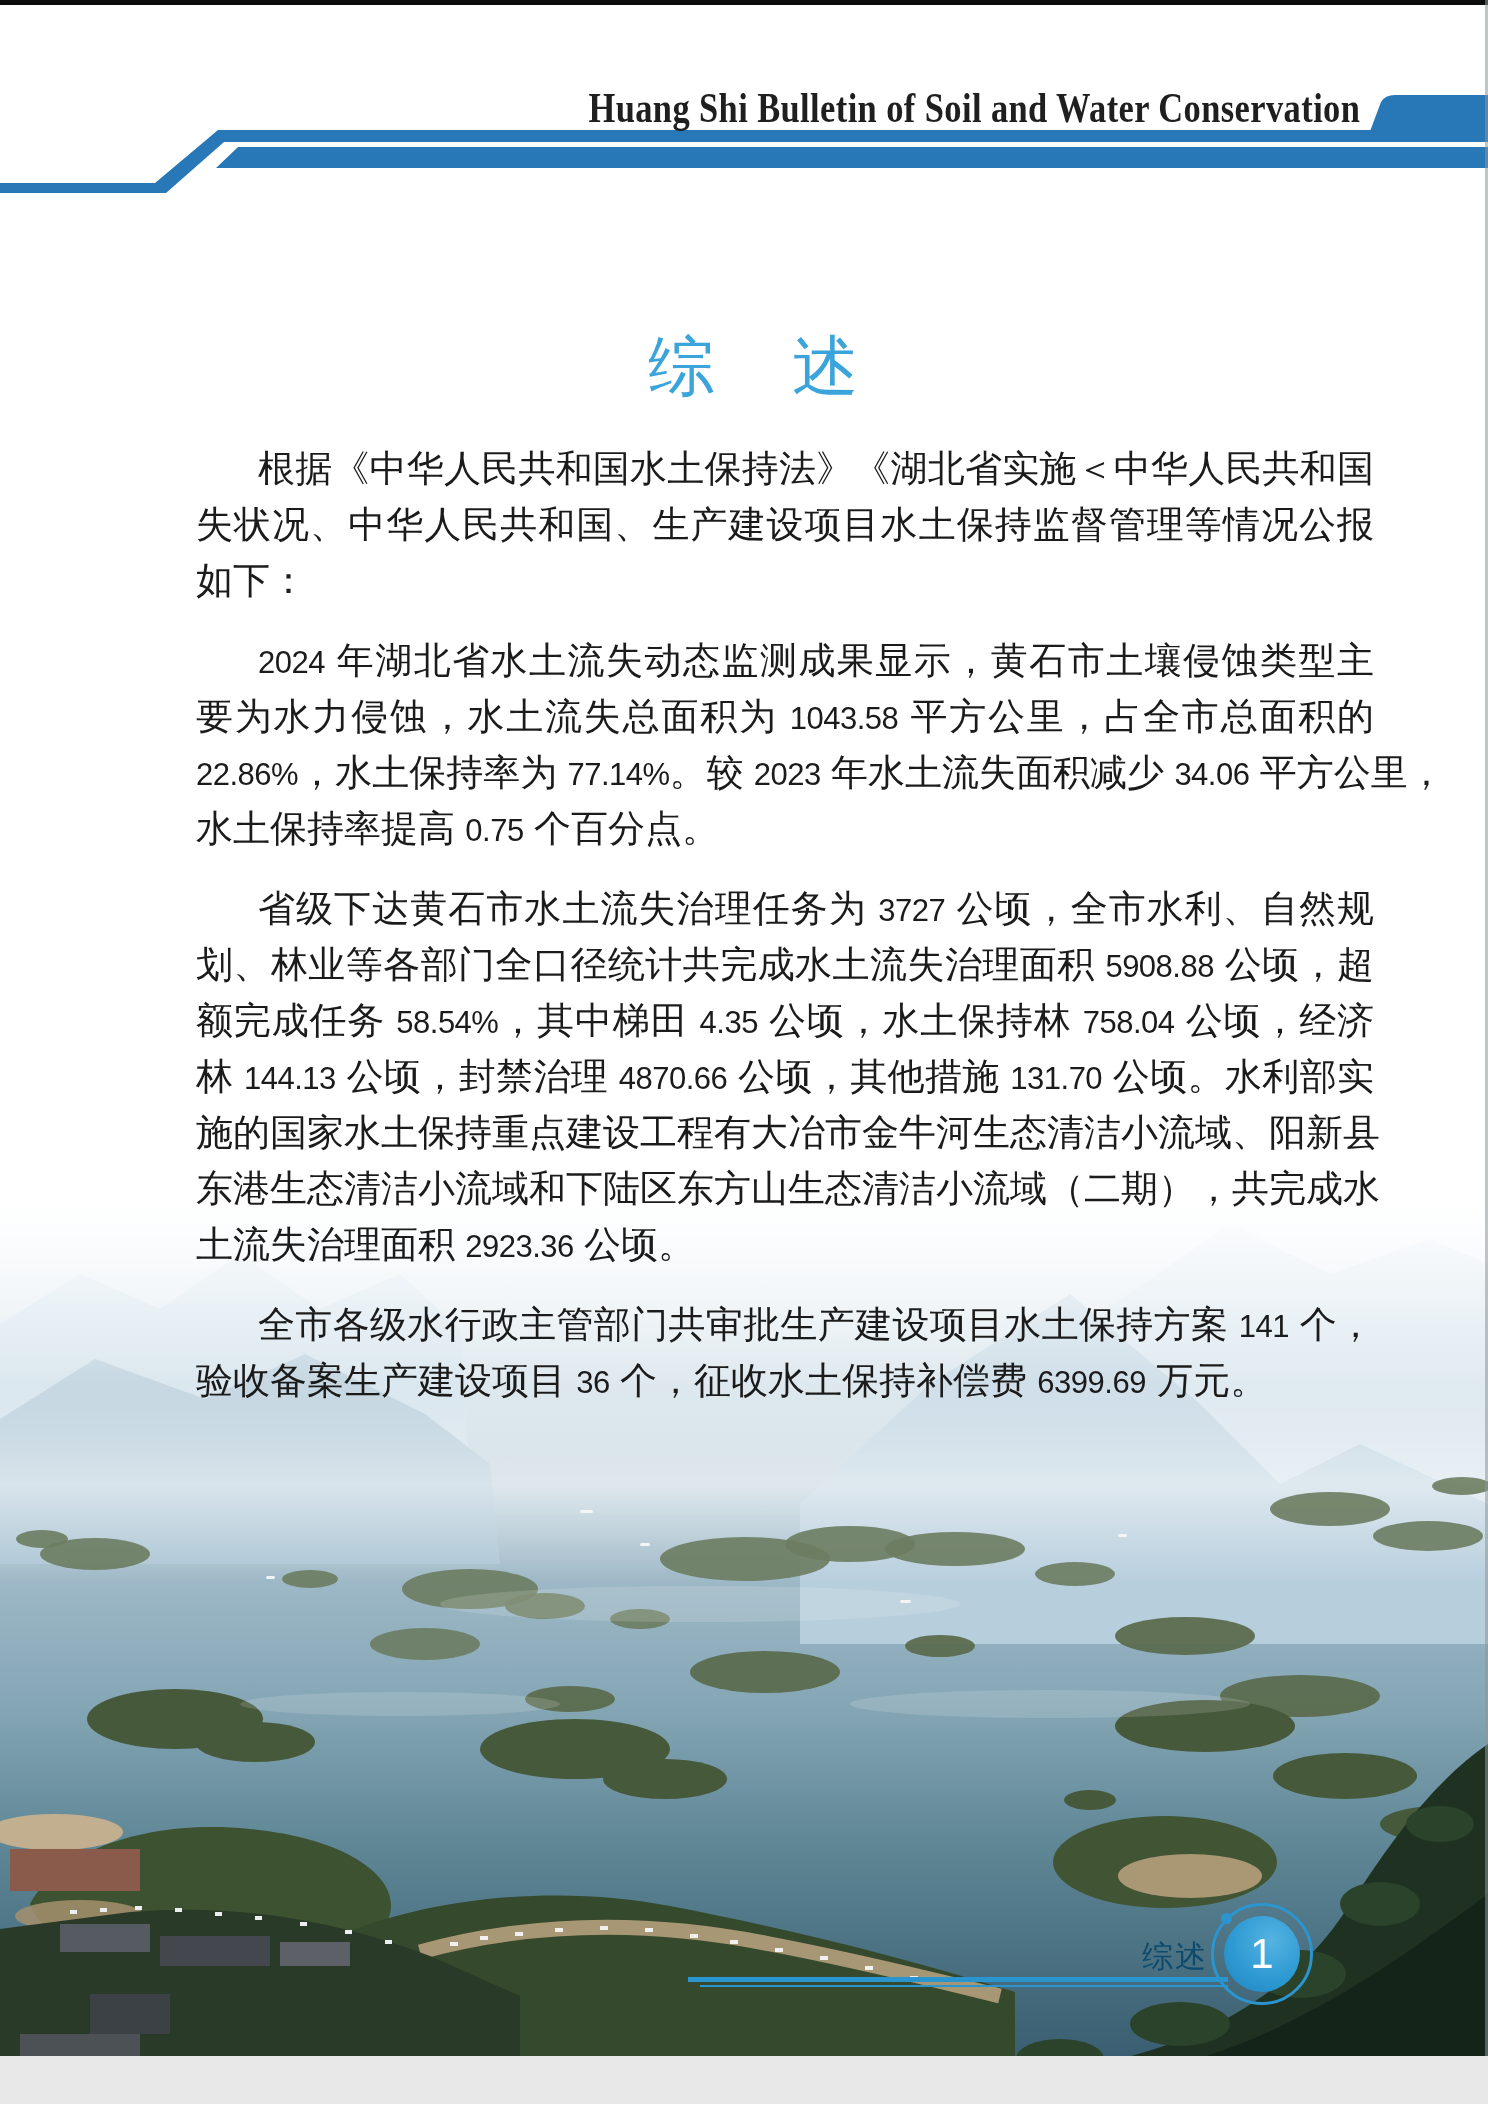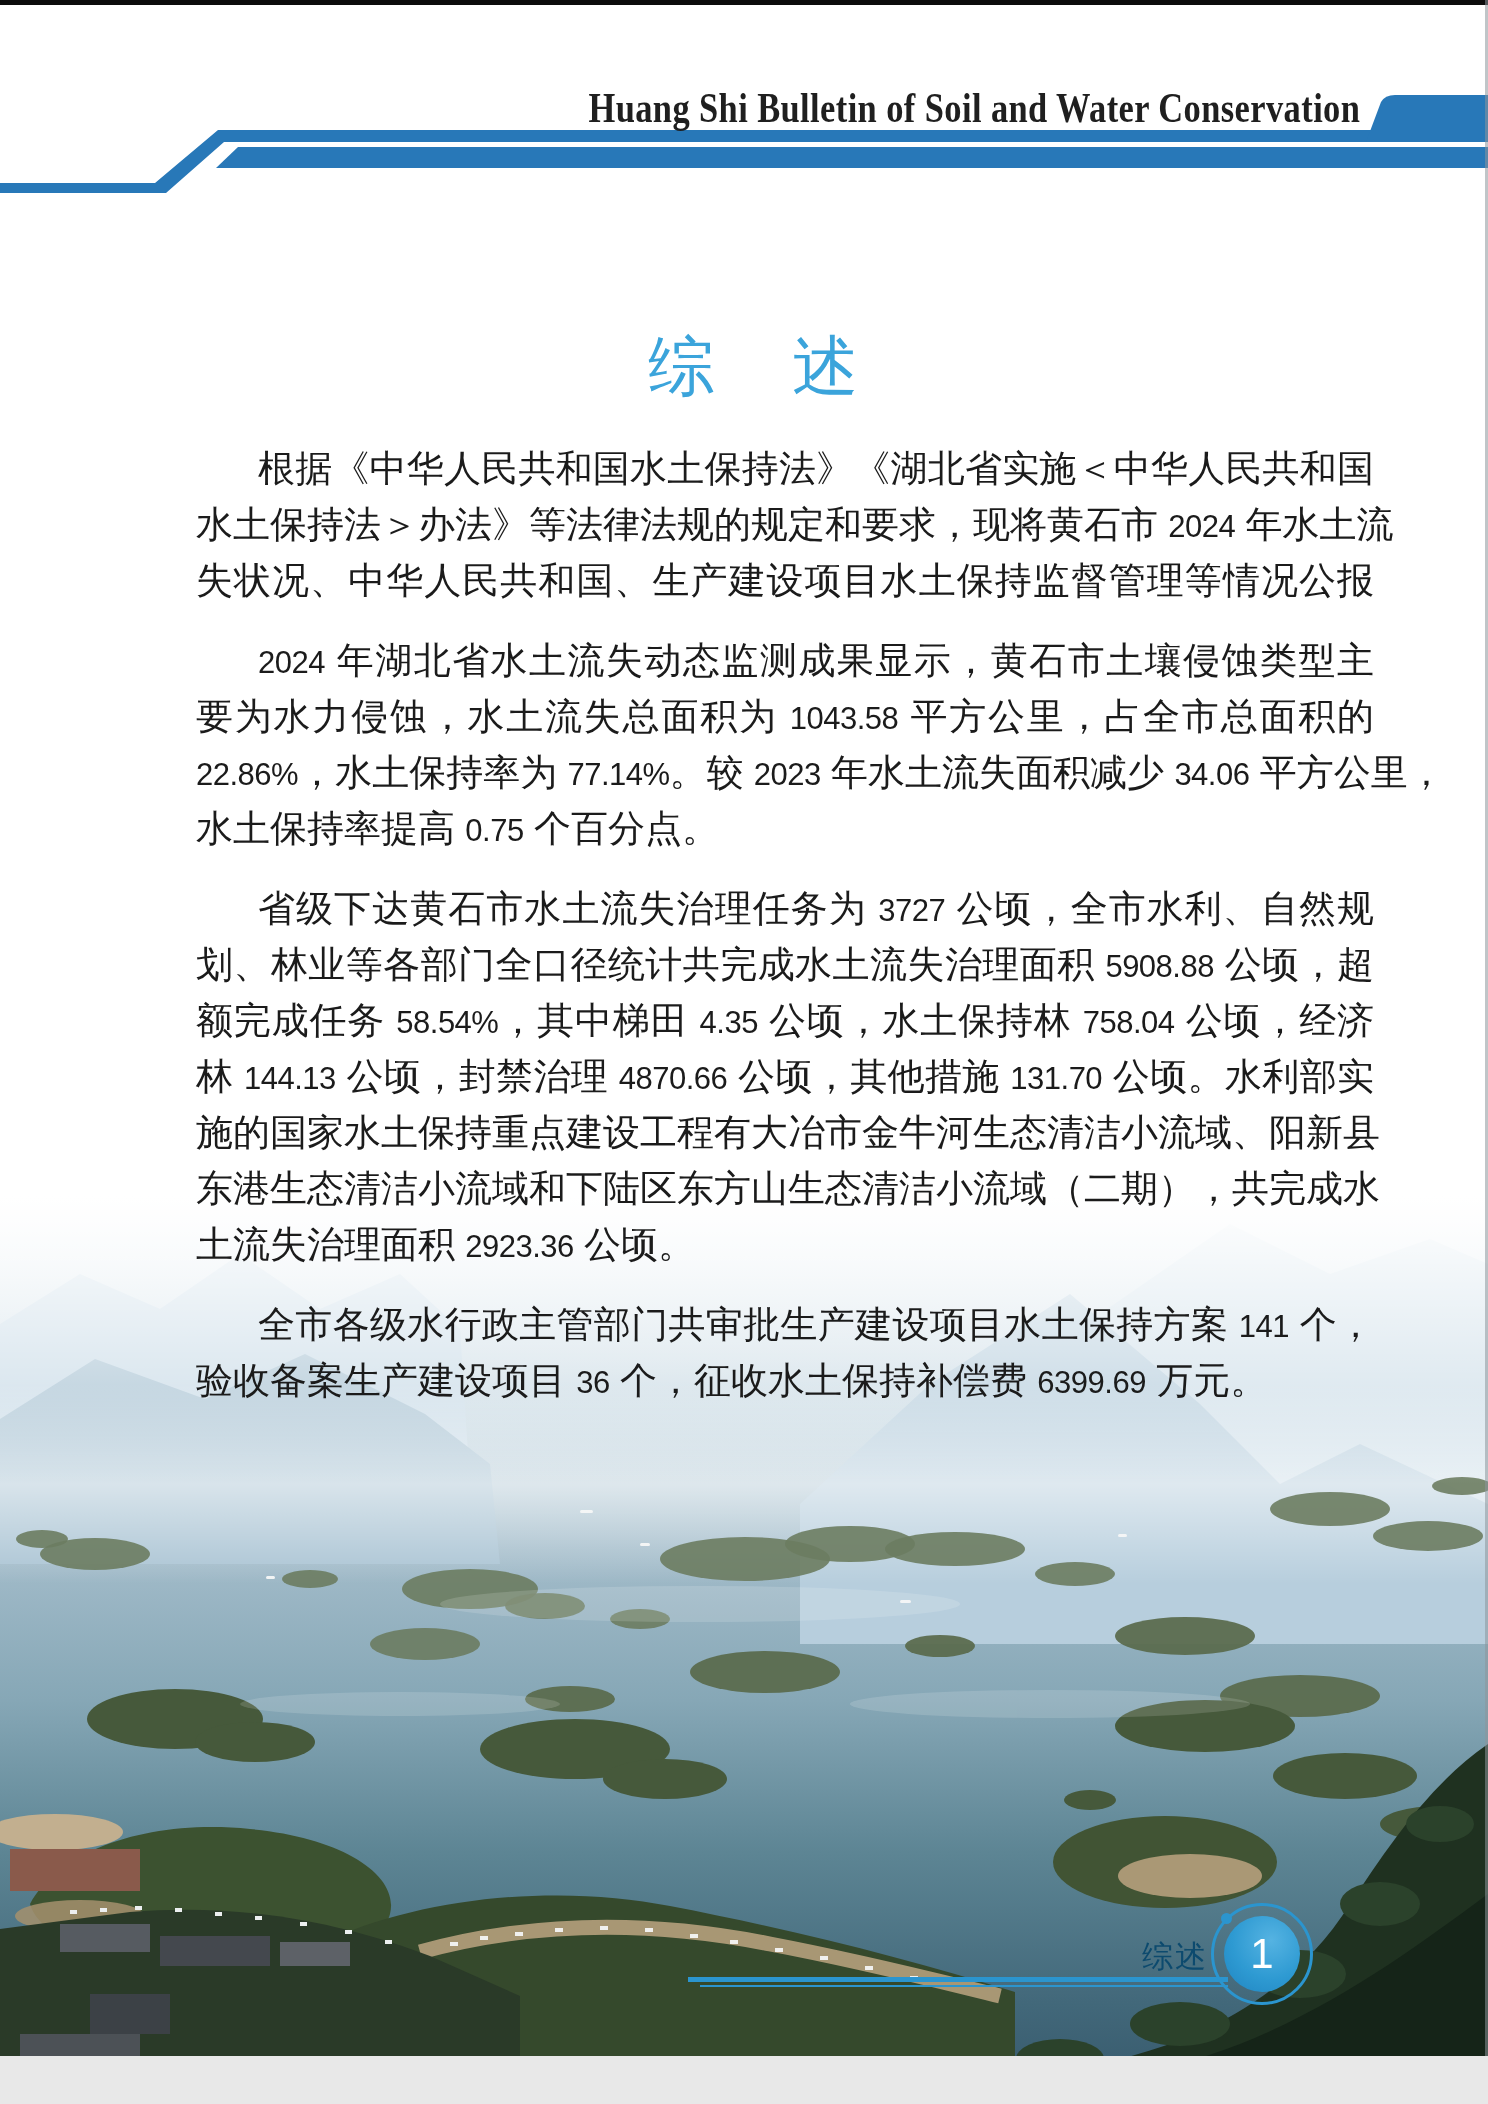--- a/index.html
+++ b/index.html
@@ -213,22 +213,22 @@
         <rect x="345" y="1086" width="7" height="4"></rect>
       <rect x="385" y="1096" width="7" height="4"></rect>
     </g>
 
     <rect x="0" y="0" width="1488" height="640" fill="url(#fadeTop)"></rect>
   </svg>
 
   <div class="body-text">
     <div class="para">
       <div class="line first jl">根据《中华人民共和国水土保持法》《湖北省实施＜中华人民共和国</div>
-      <div class="line jl">水土保持法＞办法》等法律法规的规定和要求，现将黄石市 <span class="num">2024</span> 年水土流</div>
       <div class="line jl">失状况、中华人民共和国、生产建设项目水土保持监督管理等情况公报</div>
+      <div class="line">如下：</div>
     </div>
     <div class="para">
       <div class="line first jl"><span class="num">2024</span> 年湖北省水土流失动态监测成果显示，黄石市土壤侵蚀类型主</div>
       <div class="line jl">要为水力侵蚀，水土流失总面积为 <span class="num">1043.58</span> 平方公里，占全市总面积的</div>
       <div class="line"><span class="num">22.86%</span>，水土保持率为 <span class="num">77.14%</span>。较 <span class="num">2023</span> 年水土流失面积减少 <span class="num">34.06</span> 平方公里，</div>
       <div class="line">水土保持率提高 <span class="num">0.75</span> 个百分点。</div>
     </div>
     <div class="para">
       <div class="line first jl">省级下达黄石市水土流失治理任务为 <span class="num">3727</span> 公顷，全市水利、自然规</div>
       <div class="line jl">划、林业等各部门全口径统计共完成水土流失治理面积 <span class="num">5908.88</span> 公顷，超</div>

